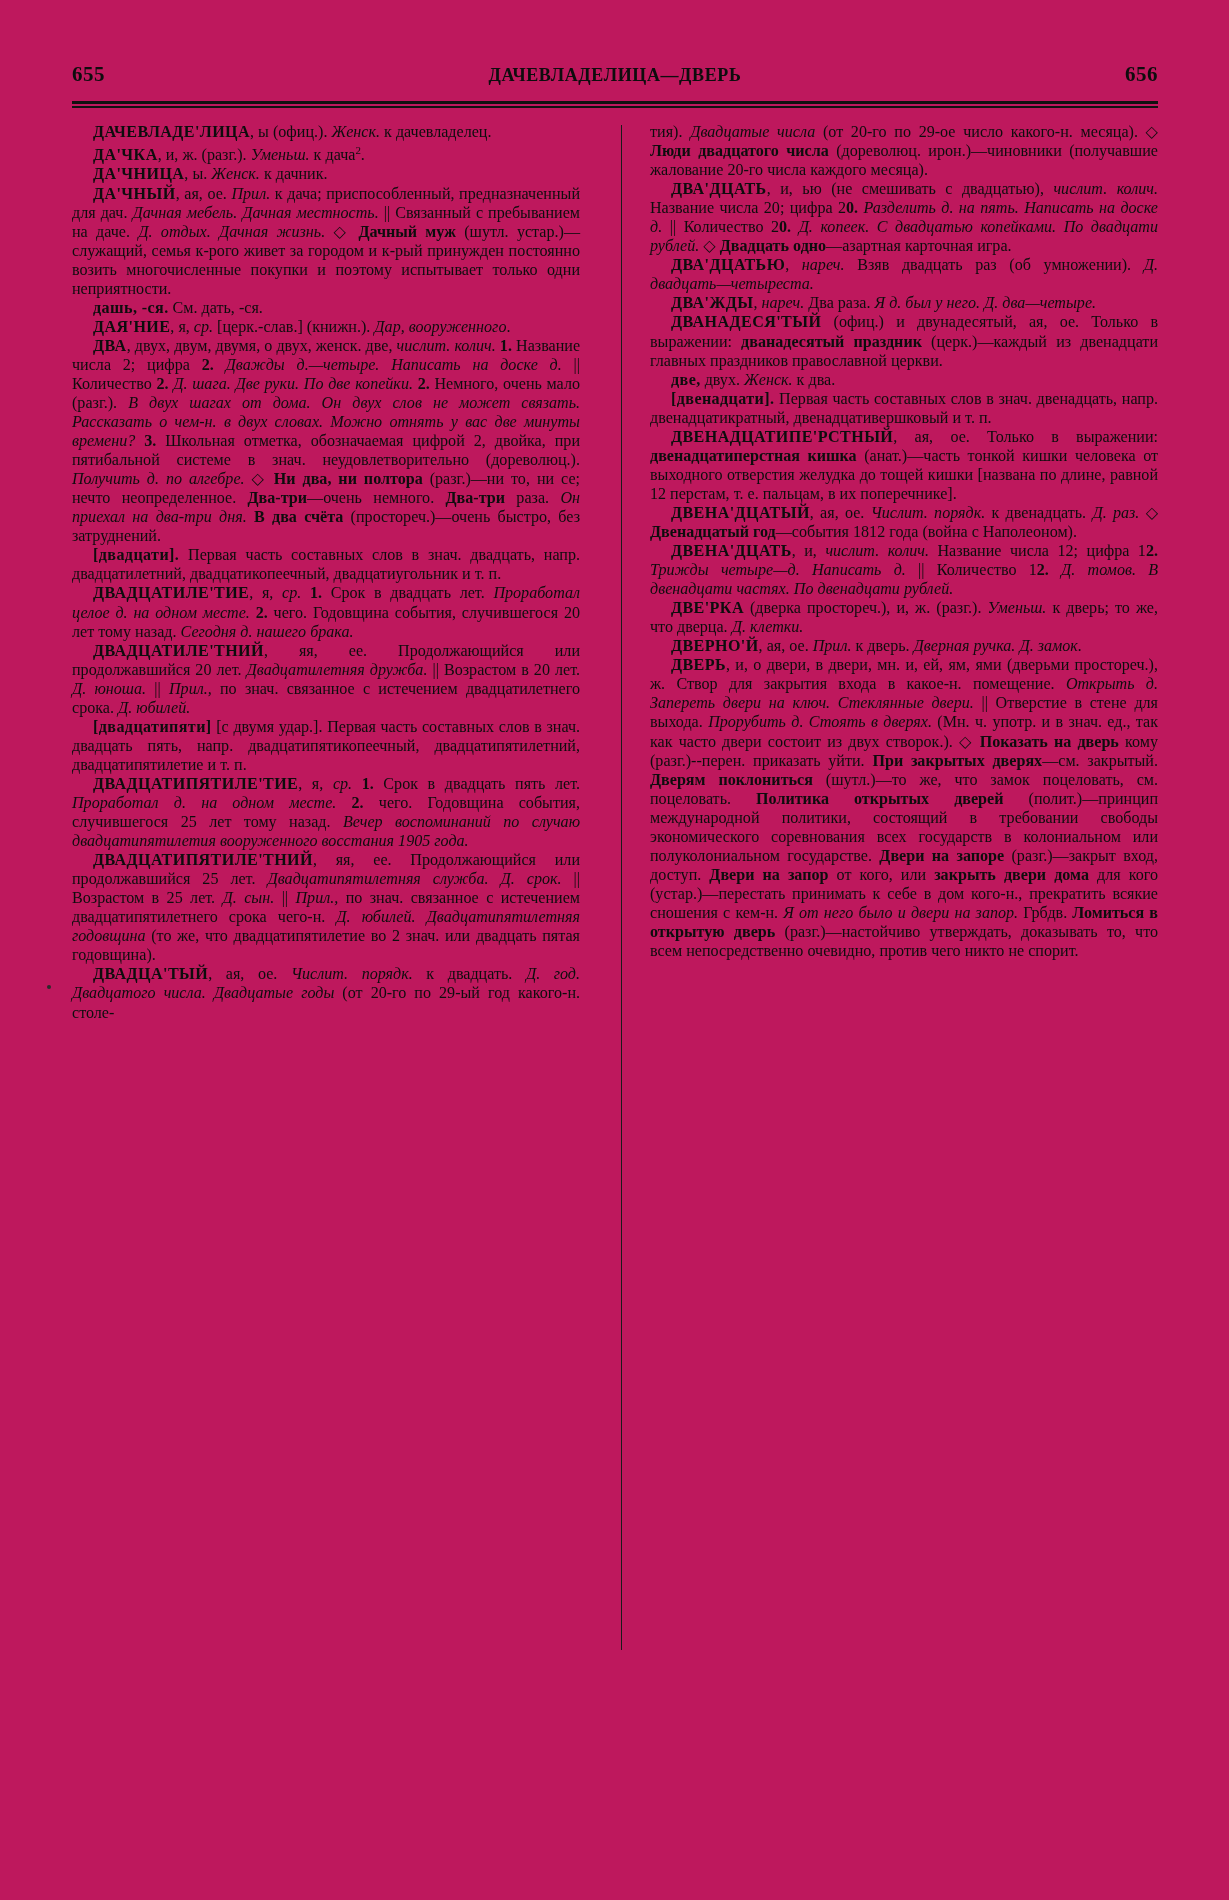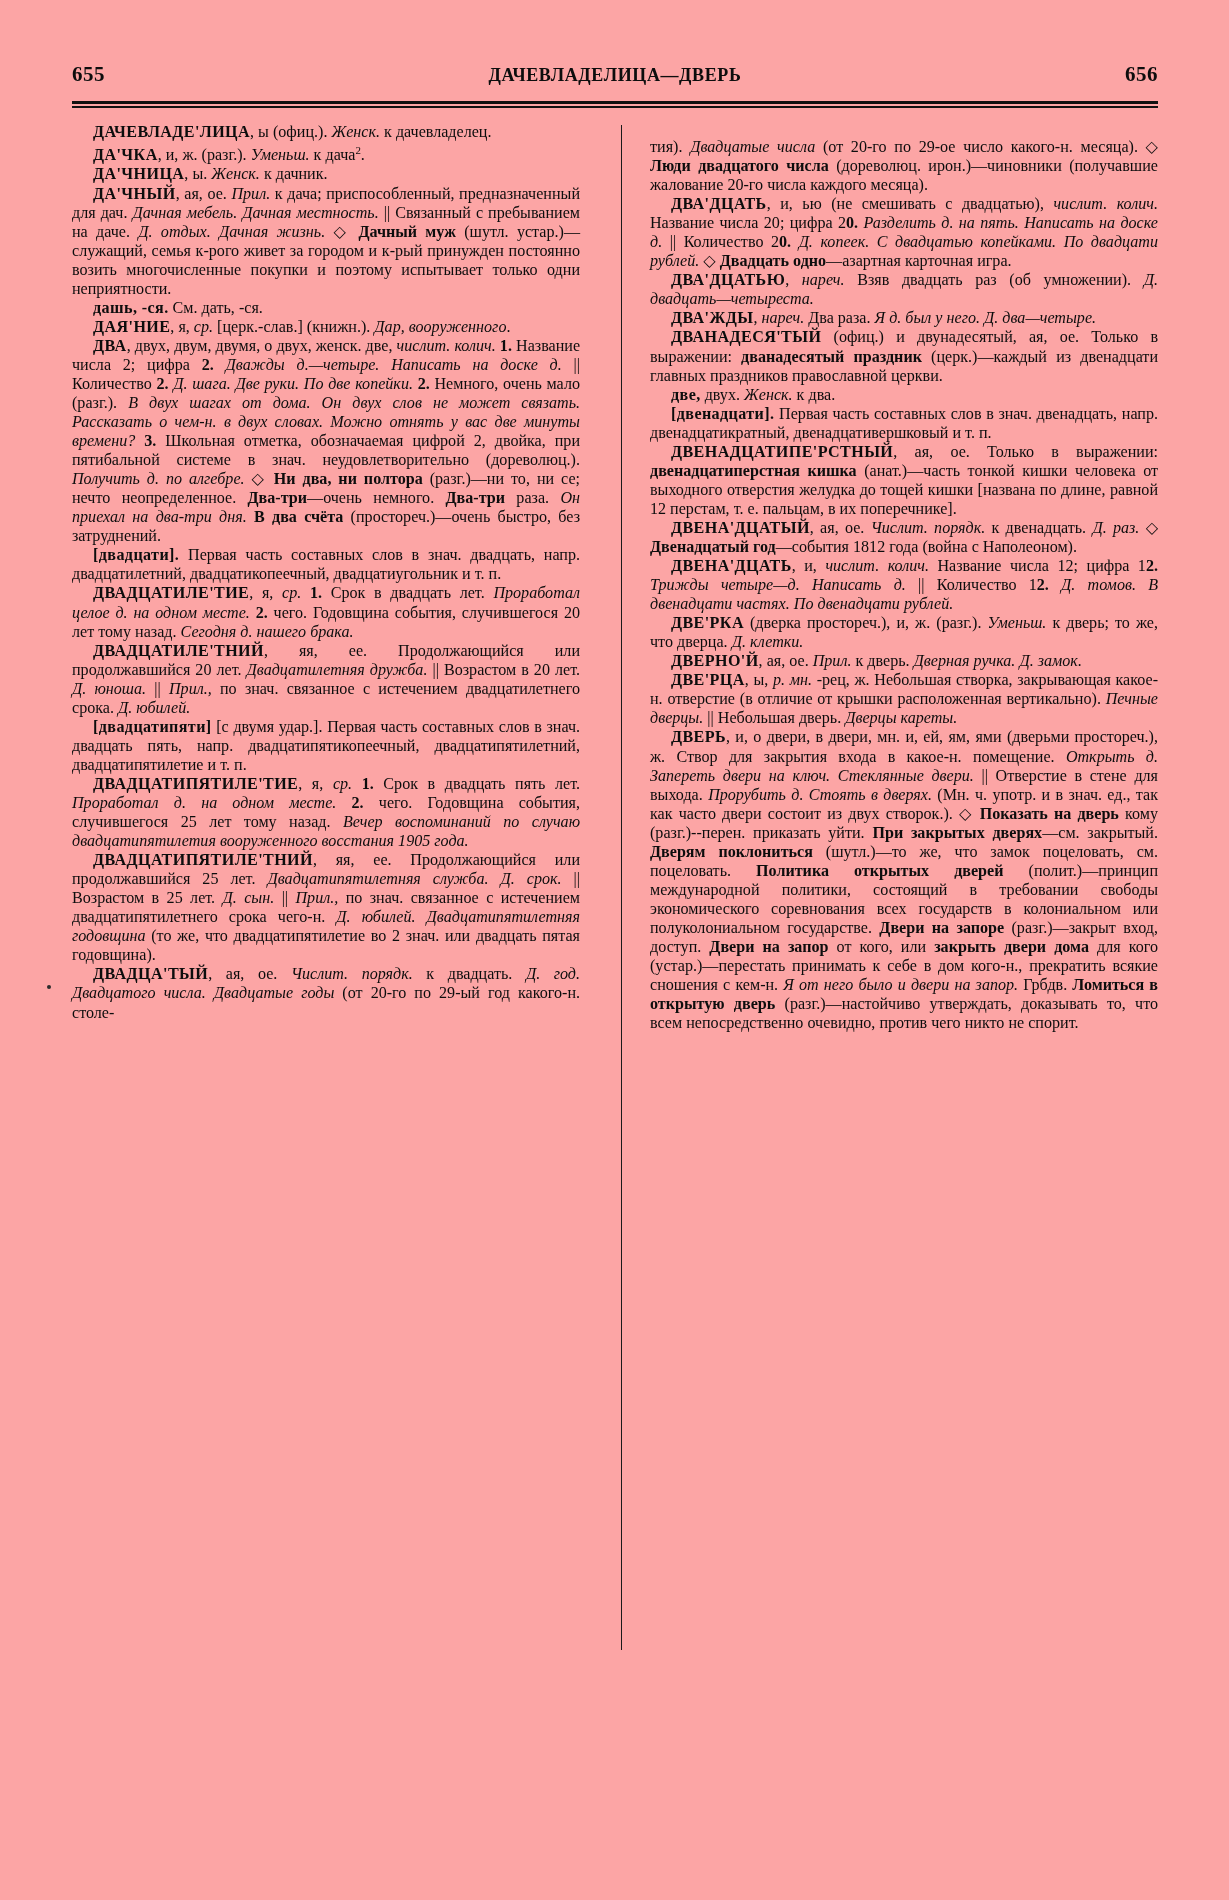--- a/index.html
+++ b/index.html
@@ -11,21 +11,21 @@
     width: 1229px;
     height: 1900px;
     font-family: "Liberation Serif", "DejaVu Serif", serif;
     color: #0d0d0d;
     -webkit-font-smoothing: none;
   }
   .page {
     position: relative;
     width: 1229px;
     height: 1900px;
-    background: #fca5a5;
+    background: #be185d;
     overflow: hidden;
   }
 
   
   .header {
     position: absolute;
     left: 72px;
     top: 62px;
     width: 1086px;
     height: 34px;
@@ -94,21 +94,20 @@
   .col-right { padding-left: 0px; }
 
   .entry {
     margin: 0;
     padding: 0;
     text-indent: 21px;
     text-align: justify;
   }
   .entry.cont {
     text-indent: 0;
-    margin-top: 15px;
   }
   .hw {
     font-weight: bold;
     letter-spacing: 0.4px;
   }
   .bold { font-weight: bold; }
   .ital { font-style: italic; }
   .sup { font-size: 0.68em; vertical-align: super; }
 
   
@@ -165,18 +164,17 @@
         <p class="entry"><span class="hw">ДВА'ДЦАТЬЮ</span><span>, <span class="ital">нареч.</span> Взяв двадцать раз (об умножении). <span class="ital">Д. двадцать—четыреста.</span></span></p>
         <p class="entry"><span class="hw">ДВА'ЖДЫ</span><span>, <span class="ital">нареч.</span> Два раза. <span class="ital">Я д. был у него.</span> <span class="ital">Д. два—четыре.</span></span></p>
         <p class="entry"><span class="hw">ДВАНАДЕСЯ'ТЫЙ</span><span> (офиц.) и двунадесятый, ая, ое. Только в выражении: <span class="bold">дванадесятый праздник</span> (церк.)—каждый из двенадцати главных праздников православной церкви.</span></p>
         <p class="entry"><span class="hw">две,</span><span> двух. <span class="ital">Женск.</span> к два.</span></p>
         <p class="entry"><span class="hw">[двенадцати].</span><span> Первая часть составных слов в знач. двенадцать, напр. двенадцатикратный, двенадцативершковый и т. п.</span></p>
         <p class="entry"><span class="hw">ДВЕНАДЦАТИПЕ'РСТНЫЙ</span><span>, ая, ое. Только в выражении: <span class="bold">двенадцатиперстная кишка</span> (анат.)—часть тонкой кишки человека от выходного отверстия желудка до тощей кишки [названа по длине, равной 12 перстам, т. е. пальцам, в их поперечнике].</span></p>
         <p class="entry"><span class="hw">ДВЕНА'ДЦАТЫЙ</span><span>, ая, ое. <span class="ital">Числит. порядк.</span> к двенадцать. <span class="ital">Д. раз.</span> ◇ <span class="bold">Двенадцатый год</span>—события 1812 года (война с Наполеоном).</span></p>
         <p class="entry"><span class="hw">ДВЕНА'ДЦАТЬ</span><span>, и, <span class="ital">числит. колич.</span> Название числа 12; цифра 1<span class="bold">2.</span> <span class="ital">Трижды четыре—д.</span> <span class="ital">Написать д.</span> || Количество 1<span class="bold">2.</span> <span class="ital">Д. томов.</span> <span class="ital">В двенадцати частях.</span> <span class="ital">По двенадцати рублей.</span></span></p>
         <p class="entry"><span class="hw">ДВЕ'РКА</span><span> (дверка простореч.), и, ж. (разг.). <span class="ital">Уменьш.</span> к дверь; то же, что дверца. <span class="ital">Д. клетки.</span></span></p>
         <p class="entry"><span class="hw">ДВЕРНО'Й</span><span>, ая, ое. <span class="ital">Прил.</span> к дверь. <span class="ital">Дверная ручка.</span> <span class="ital">Д. замок.</span></span></p>
-        <p class="entry"><span class="hw">ДВЕ'РЦА</span><span>, ы, <span class="ital">р. мн.</span> -рец, ж. Небольшая створка, закрывающая какое-н. отверстие (в отличие от крышки расположенная вертикально). <span class="ital">Печные дверцы.</span> || Небольшая дверь. <span class="ital">Дверцы кареты.</span></span></p>
         <p class="entry"><span class="hw">ДВЕРЬ</span><span>, и, о двери, в двери, мн. и, ей, ям, ями (дверьми простореч.), ж. Створ для закрытия входа в какое-н. помещение. <span class="ital">Открыть д.</span> <span class="ital">Запереть двери на ключ.</span> <span class="ital">Стеклянные двери.</span> || Отверстие в стене для выхода. <span class="ital">Прорубить д.</span> <span class="ital">Стоять в дверях.</span> (Мн. ч. употр. и в знач. ед., так как часто двери состоит из двух створок.). ◇ <span class="bold">Показать на дверь</span> кому (разг.)--перен. приказать уйти. <span class="bold">При закрытых дверях</span>—см. закрытый. <span class="bold">Дверям поклониться</span> (шутл.)—то же, что замок поцеловать, см. поцеловать. <span class="bold">Политика открытых дверей</span> (полит.)—принцип международной политики, состоящий в требовании свободы экономического соревнования всех государств в колониальном или полуколониальном государстве. <span class="bold">Двери на запоре</span> (разг.)—закрыт вход, доступ. <span class="bold">Двери на запор</span> от кого, или <span class="bold">закрыть двери дома</span> для кого (устар.)—перестать принимать к себе в дом кого-н., прекратить всякие сношения с кем-н. <span class="ital">Я от него было и двери на запор.</span> Грбдв. <span class="bold">Ломиться в открытую дверь</span> (разг.)—настойчиво утверждать, доказывать то, что всем непосредственно очевидно, против чего никто не спорит.</span></p>
       </div>
   </div>
 
 </div>
 
 </body></html>

